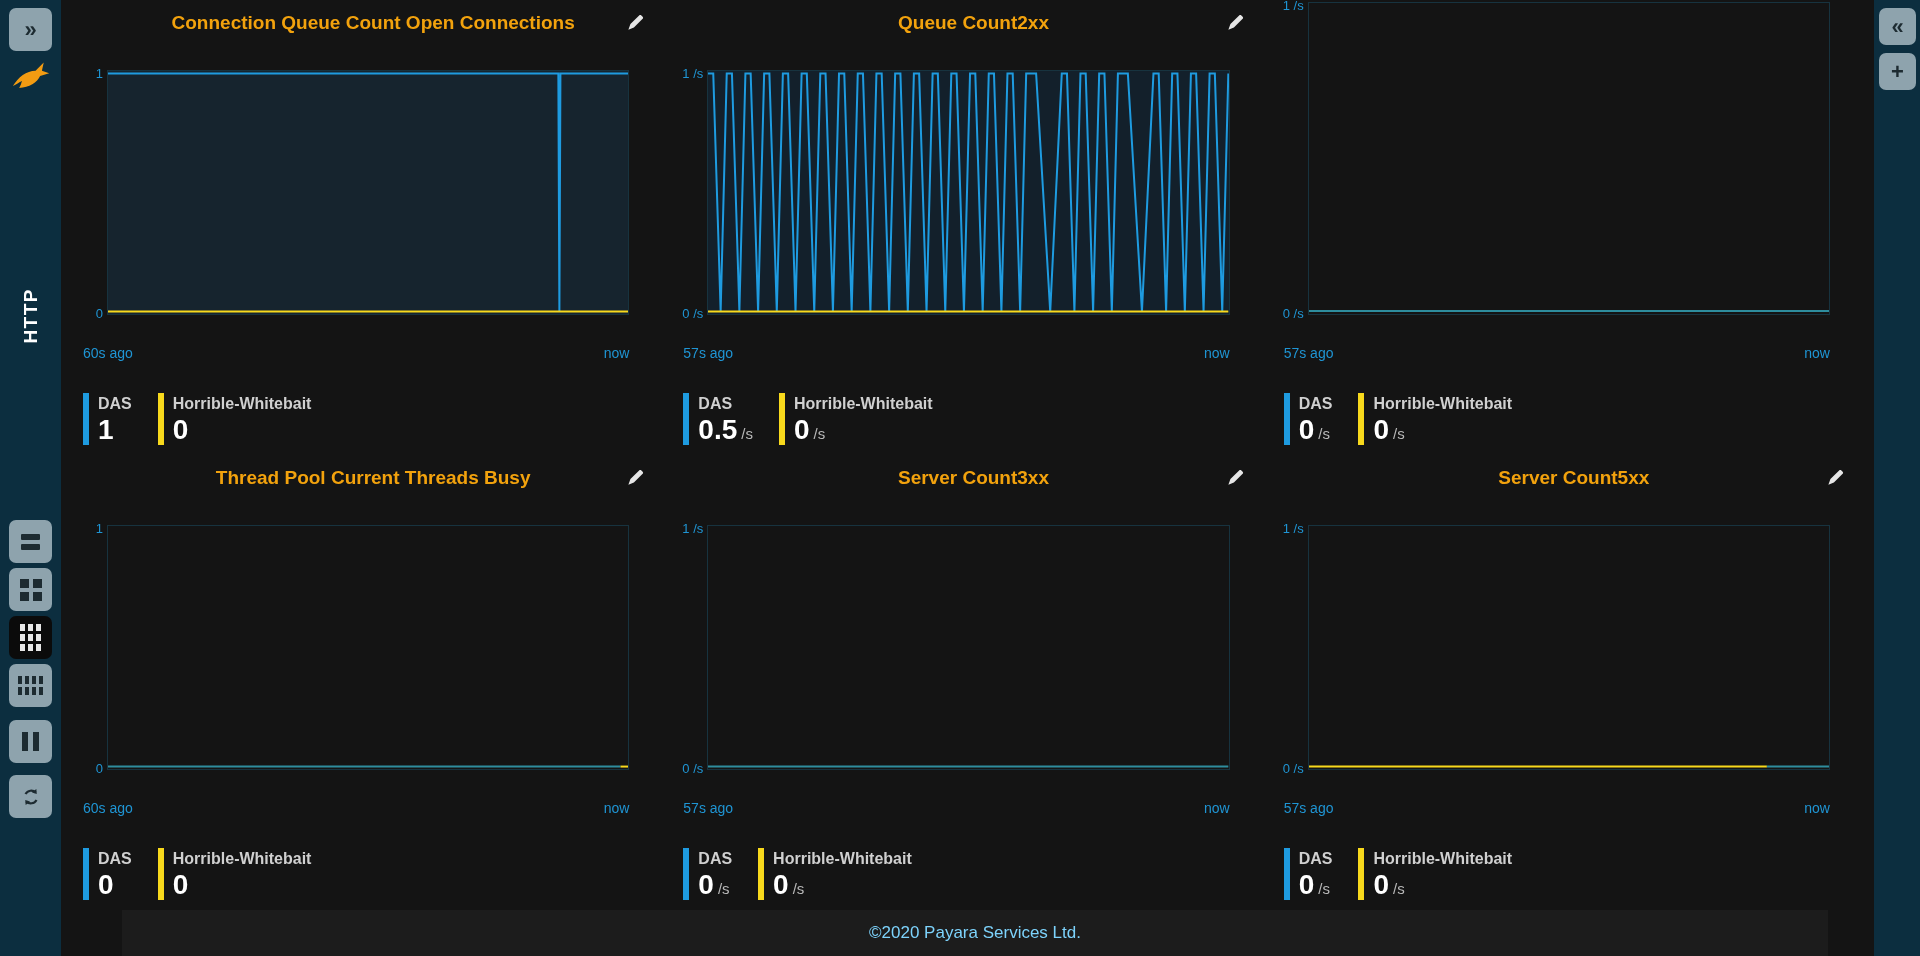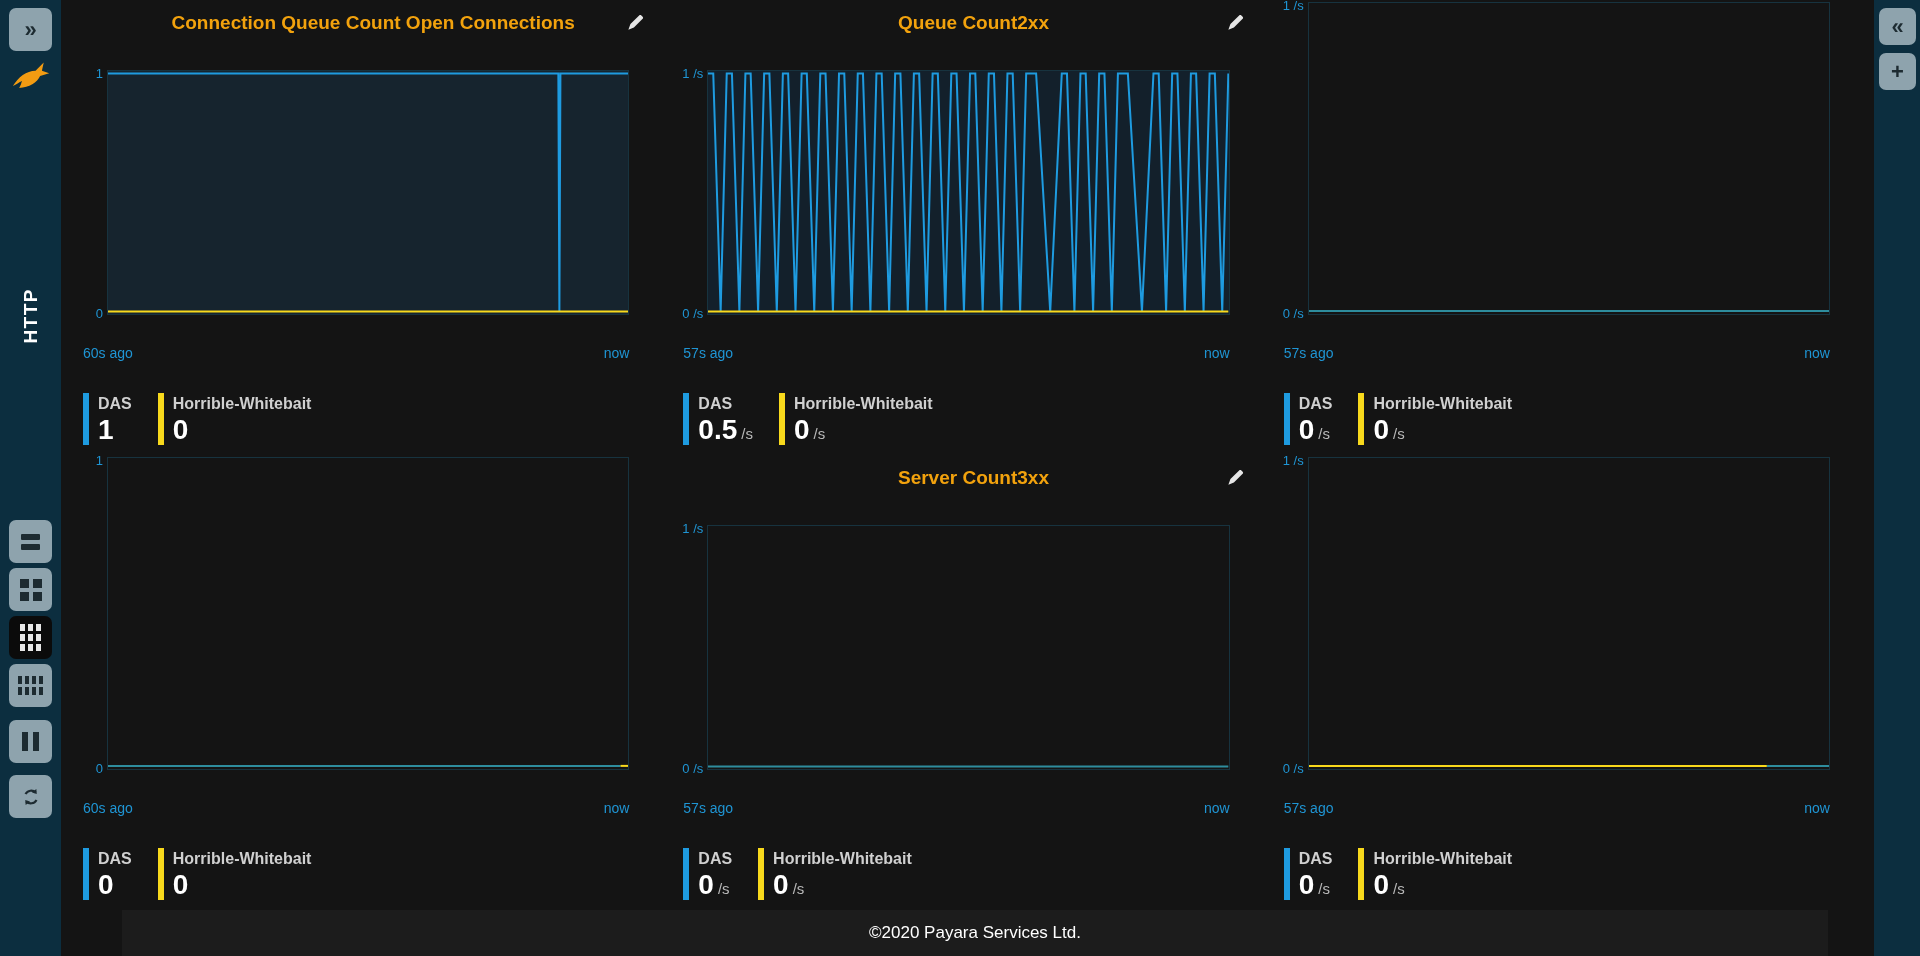--- a/index.html
+++ b/index.html
@@ -60,21 +60,21 @@
   .legend-bar { width:6px; height:52px; margin-right:9px; flex:none; }
   .legend-text { display:flex; flex-direction:column; }
   .legend-label { color:#d0d0d0; font-weight:bold; font-size:16px; line-height:22px; }
   .legend-value-row { display:flex; align-items:baseline; }
   .legend-value { color:#ffffff; font-weight:bold; font-size:28px; line-height:30px; }
   .legend-unit { color:#b9b9b9; font-size:15px; margin-left:4px; }
 
   
   .footer { position:absolute; left:61px; right:46px; bottom:0; height:46px;
             background:#1c1c1c; display:flex; align-items:center; justify-content:center; }
-  .footer-text { color:#ffffff; font-size:17px; }
+  .footer-text { color:#7dd3fc; font-size:17px; }
 </style>
 </head>
 <body>
 
 <div class="left-sidebar">
   <div class="side-btn" style="top:8px">
     <span class="chev">»</span>
   </div>
   <div class="fish-wrap">
     <svg viewBox="0 0 44 36" width="40" height="34">
@@ -286,20 +286,28 @@
             <span class="legend-value-row">
                 <span class="legend-value">0</span>
                 <span class="legend-unit">/s</span>
               </span>
           </span>
         </div>
       </div>
     </div>
 
     <div class="chart-cell">
+      <div class="chart-header">
+        <div class="chart-title">Thread Pool Current Threads Busy</div>
+        <div class="edit-btn">
+          <svg viewBox="0 0 24 24" width="19" height="19">
+              <path d="M21 21l-7-2.6 -11-11c-.8-.8-.8-2 0-2.8l1.6-1.6c.8-.8 2-.8 2.8 0l11 11L21 21z" fill="#e6e6e6" transform="scale(-1,1) translate(-24,0)"></path>
+            </svg>
+        </div>
+      </div>
       <div class="plot-row">
         <div class="y-axis">
           <span class="ytick ytop">1</span>
           <span class="ytick ybottom">0</span>
         </div>
         <div class="plot-box">
             <svg viewBox="0 0 1000 300" preserveAspectRatio="none">
               <polyline points="0.0,297.0 985.0,297.0" fill="none" stroke="#2e8d9e" stroke-width="2" vector-effect="non-scaling-stroke"></polyline>
               <polyline points="985.0,297.0 1000.0,297.0" fill="none" stroke="#f8d91c" stroke-width="2" vector-effect="non-scaling-stroke"></polyline>
             </svg>
@@ -376,20 +384,28 @@
             <span class="legend-value-row">
                 <span class="legend-value">0</span>
                 <span class="legend-unit">/s</span>
               </span>
           </span>
         </div>
       </div>
     </div>
 
     <div class="chart-cell">
+      <div class="chart-header">
+        <div class="chart-title">Server Count5xx</div>
+        <div class="edit-btn">
+          <svg viewBox="0 0 24 24" width="19" height="19">
+              <path d="M21 21l-7-2.6 -11-11c-.8-.8-.8-2 0-2.8l1.6-1.6c.8-.8 2-.8 2.8 0l11 11L21 21z" fill="#e6e6e6" transform="scale(-1,1) translate(-24,0)"></path>
+            </svg>
+        </div>
+      </div>
       <div class="plot-row">
         <div class="y-axis">
           <span class="ytick ytop">1 /s</span>
           <span class="ytick ybottom">0 /s</span>
         </div>
         <div class="plot-box">
             <svg viewBox="0 0 1000 300" preserveAspectRatio="none">
               <polyline points="0.0,297.0 880.0,297.0" fill="none" stroke="#f8d91c" stroke-width="2" vector-effect="non-scaling-stroke"></polyline>
               <polyline points="880.0,297.0 1000.0,297.0" fill="none" stroke="#2e8d9e" stroke-width="2" vector-effect="non-scaling-stroke"></polyline>
             </svg>

